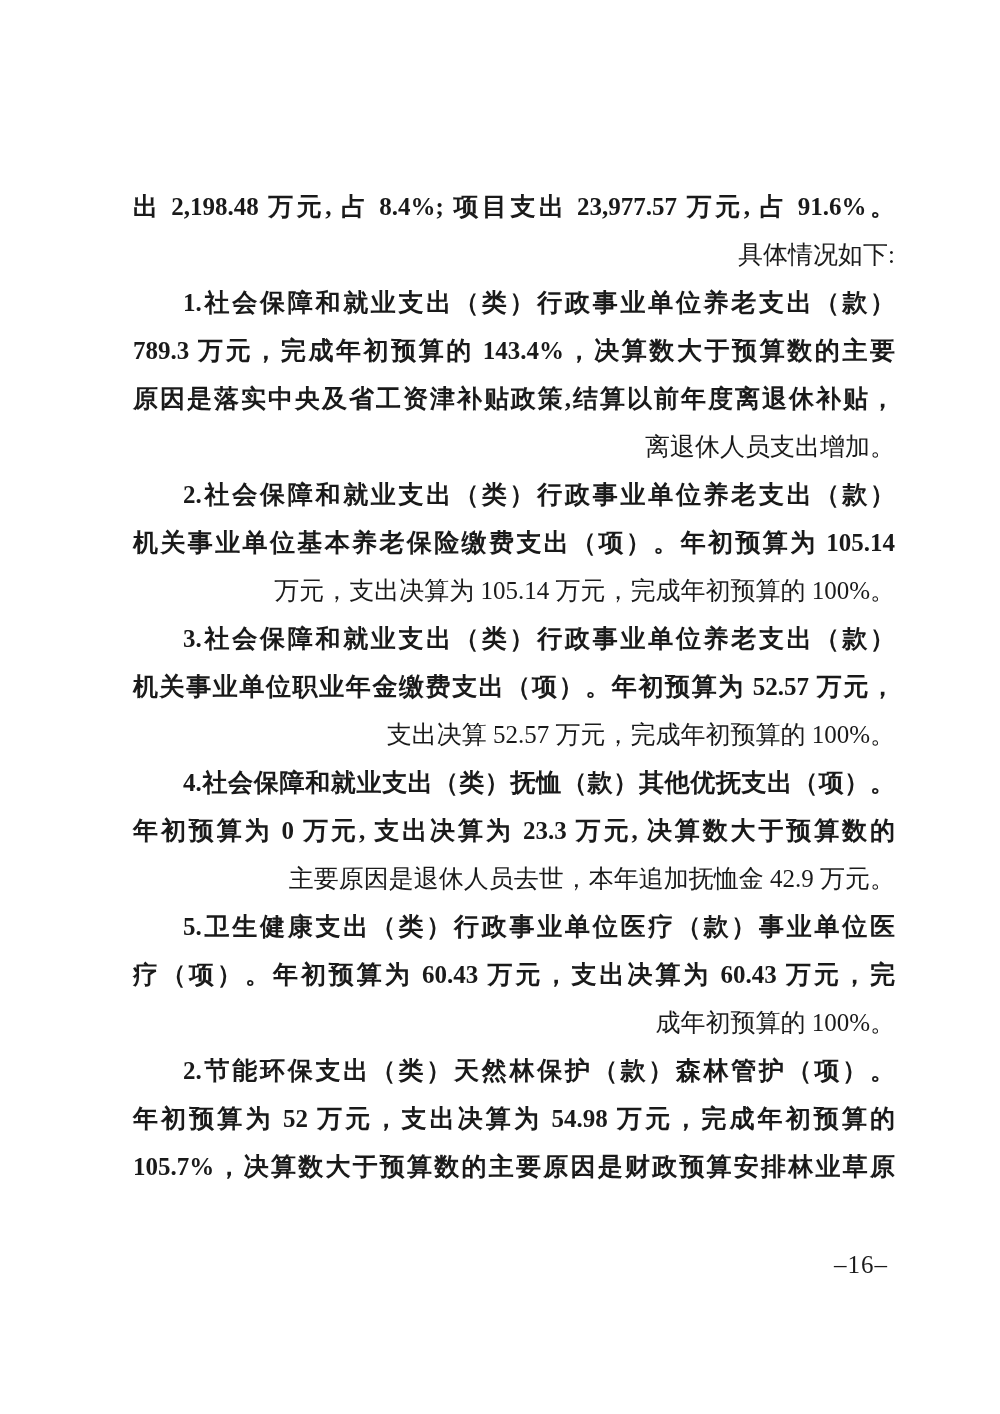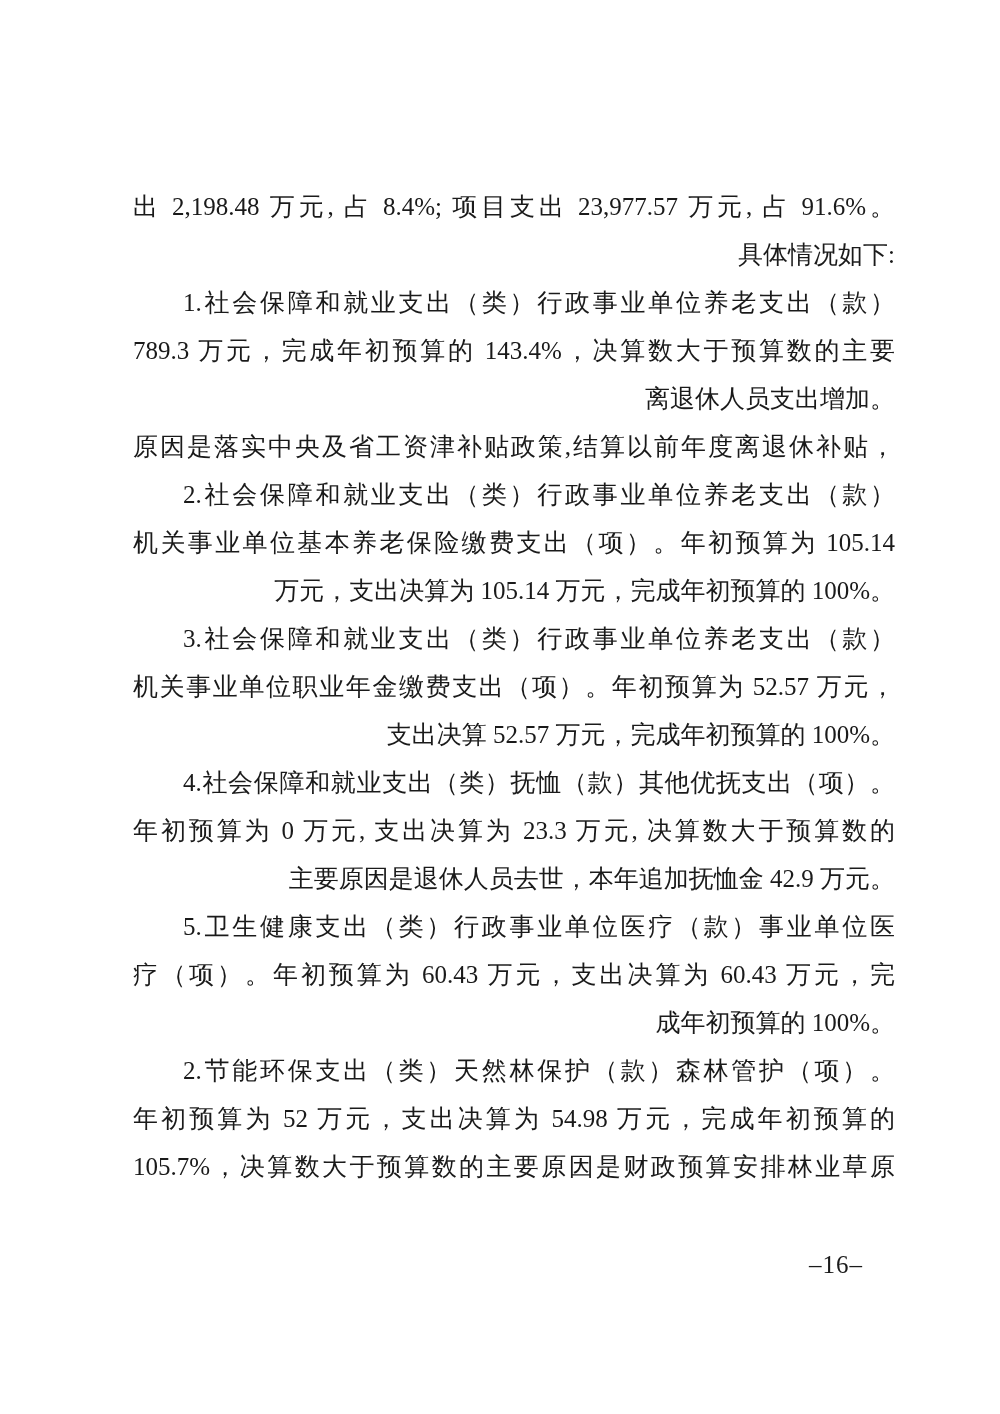--- a/index.html
+++ b/index.html
@@ -26,46 +26,47 @@
     font-size: 25px;
     line-height: 48px;
     height: 48px;
     text-align: right;
     word-break: keep-all;
   }
   .tline.justify {
     text-align: justify;
     text-align-last: justify;
     word-break: normal;
+    font-weight: bold;
   }
   .tline.indent {
     text-indent: 50px;
   }
   .page-number {
     position: absolute;
     top: 1242px;
-    right: 137px;
+    right: 112px;
     font-size: 25px;
     line-height: 46px;
     letter-spacing: 1px;
     text-align: center;
     font-family: Liberation Serif, serif;
   }
 </style>
 </head>
 <body>
 
 <div class="page">
   <div class="content">
     <div class="tline justify">出 2,198.48 万元, 占 8.4%; 项目支出 23,977.57 万元, 占 91.6%。</div>
     <div class="tline">具体情况如下:</div>
     <div class="tline justify indent">1.社会保障和就业支出（类）行政事业单位养老支出（款）</div>
     <div class="tline justify">789.3 万元，完成年初预算的 143.4%，决算数大于预算数的主要</div>
+    <div class="tline justify">原因是落实中央及省工资津补贴政策,结算以前年度离退休补贴，</div>
     <div class="tline">离退休人员支出增加。</div>
-    <div class="tline justify">原因是落实中央及省工资津补贴政策,结算以前年度离退休补贴，</div>
     <div class="tline justify indent">2.社会保障和就业支出（类）行政事业单位养老支出（款）</div>
     <div class="tline justify">机关事业单位基本养老保险缴费支出（项）。年初预算为 105.14</div>
     <div class="tline">万元，支出决算为 105.14 万元，完成年初预算的 100%。</div>
     <div class="tline justify indent">3.社会保障和就业支出（类）行政事业单位养老支出（款）</div>
     <div class="tline justify">机关事业单位职业年金缴费支出（项）。年初预算为 52.57 万元，</div>
     <div class="tline">支出决算 52.57 万元，完成年初预算的 100%。</div>
     <div class="tline justify indent">4.社会保障和就业支出（类）抚恤（款）其他优抚支出（项）。</div>
     <div class="tline justify">年初预算为 0 万元, 支出决算为 23.3 万元, 决算数大于预算数的</div>
     <div class="tline">主要原因是退休人员去世，本年追加抚恤金 42.9 万元。</div>
     <div class="tline justify indent">5.卫生健康支出（类）行政事业单位医疗（款）事业单位医</div>

